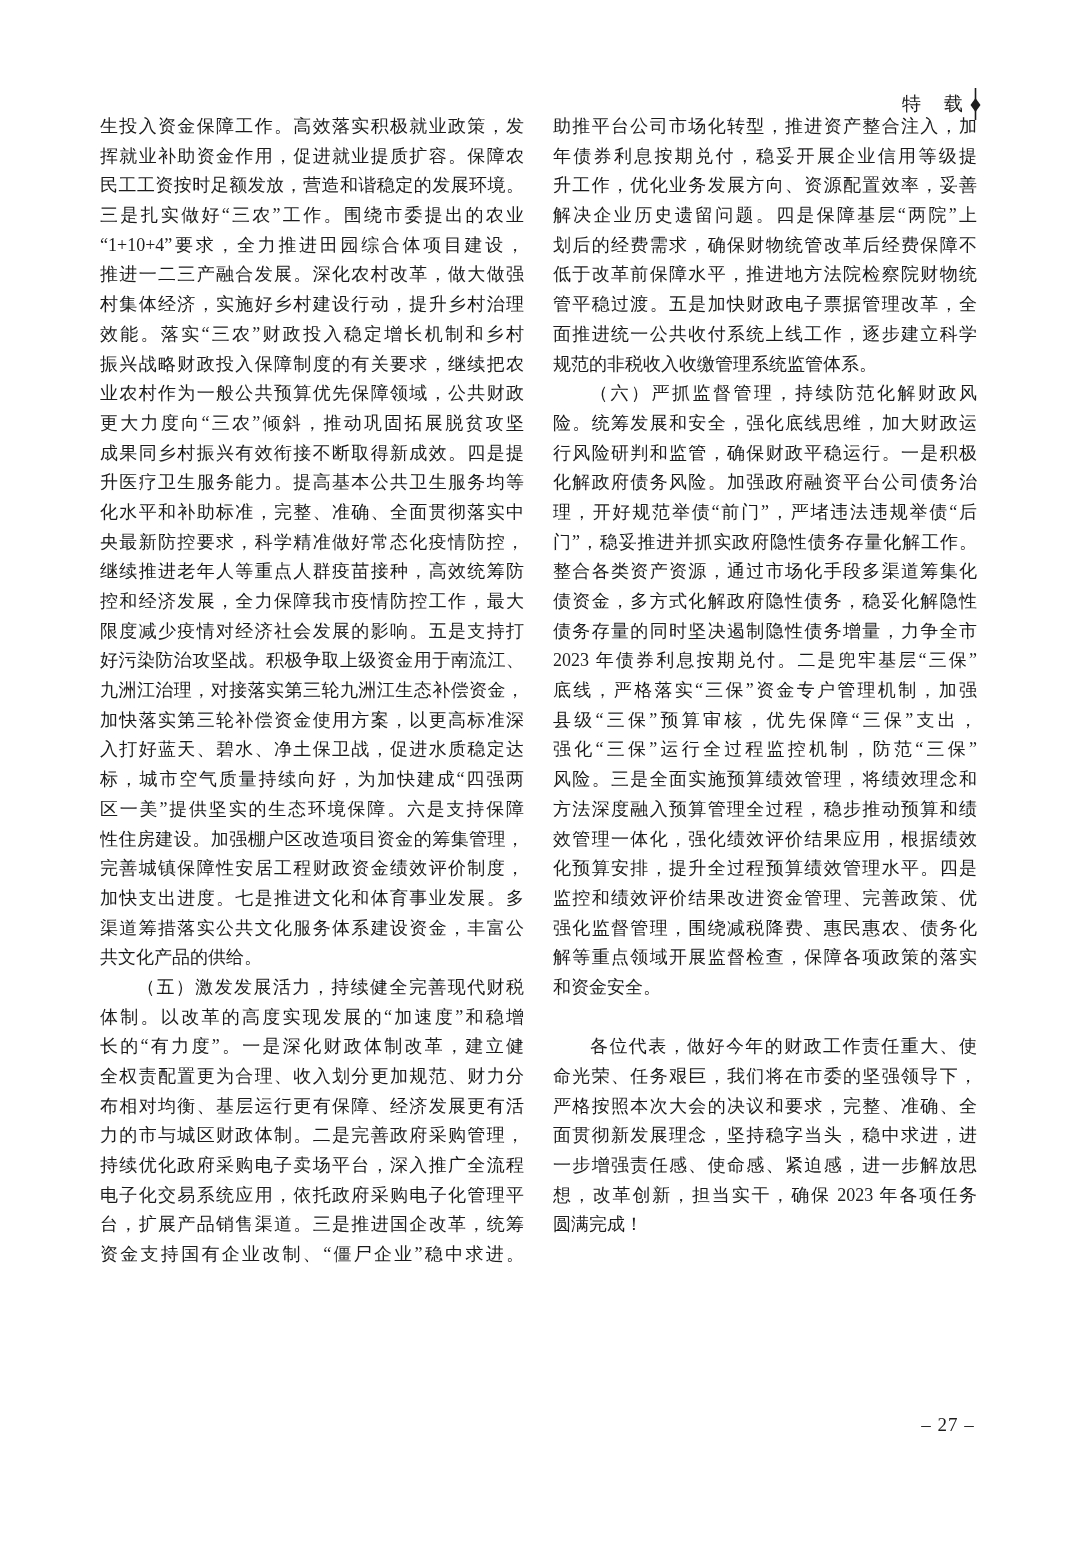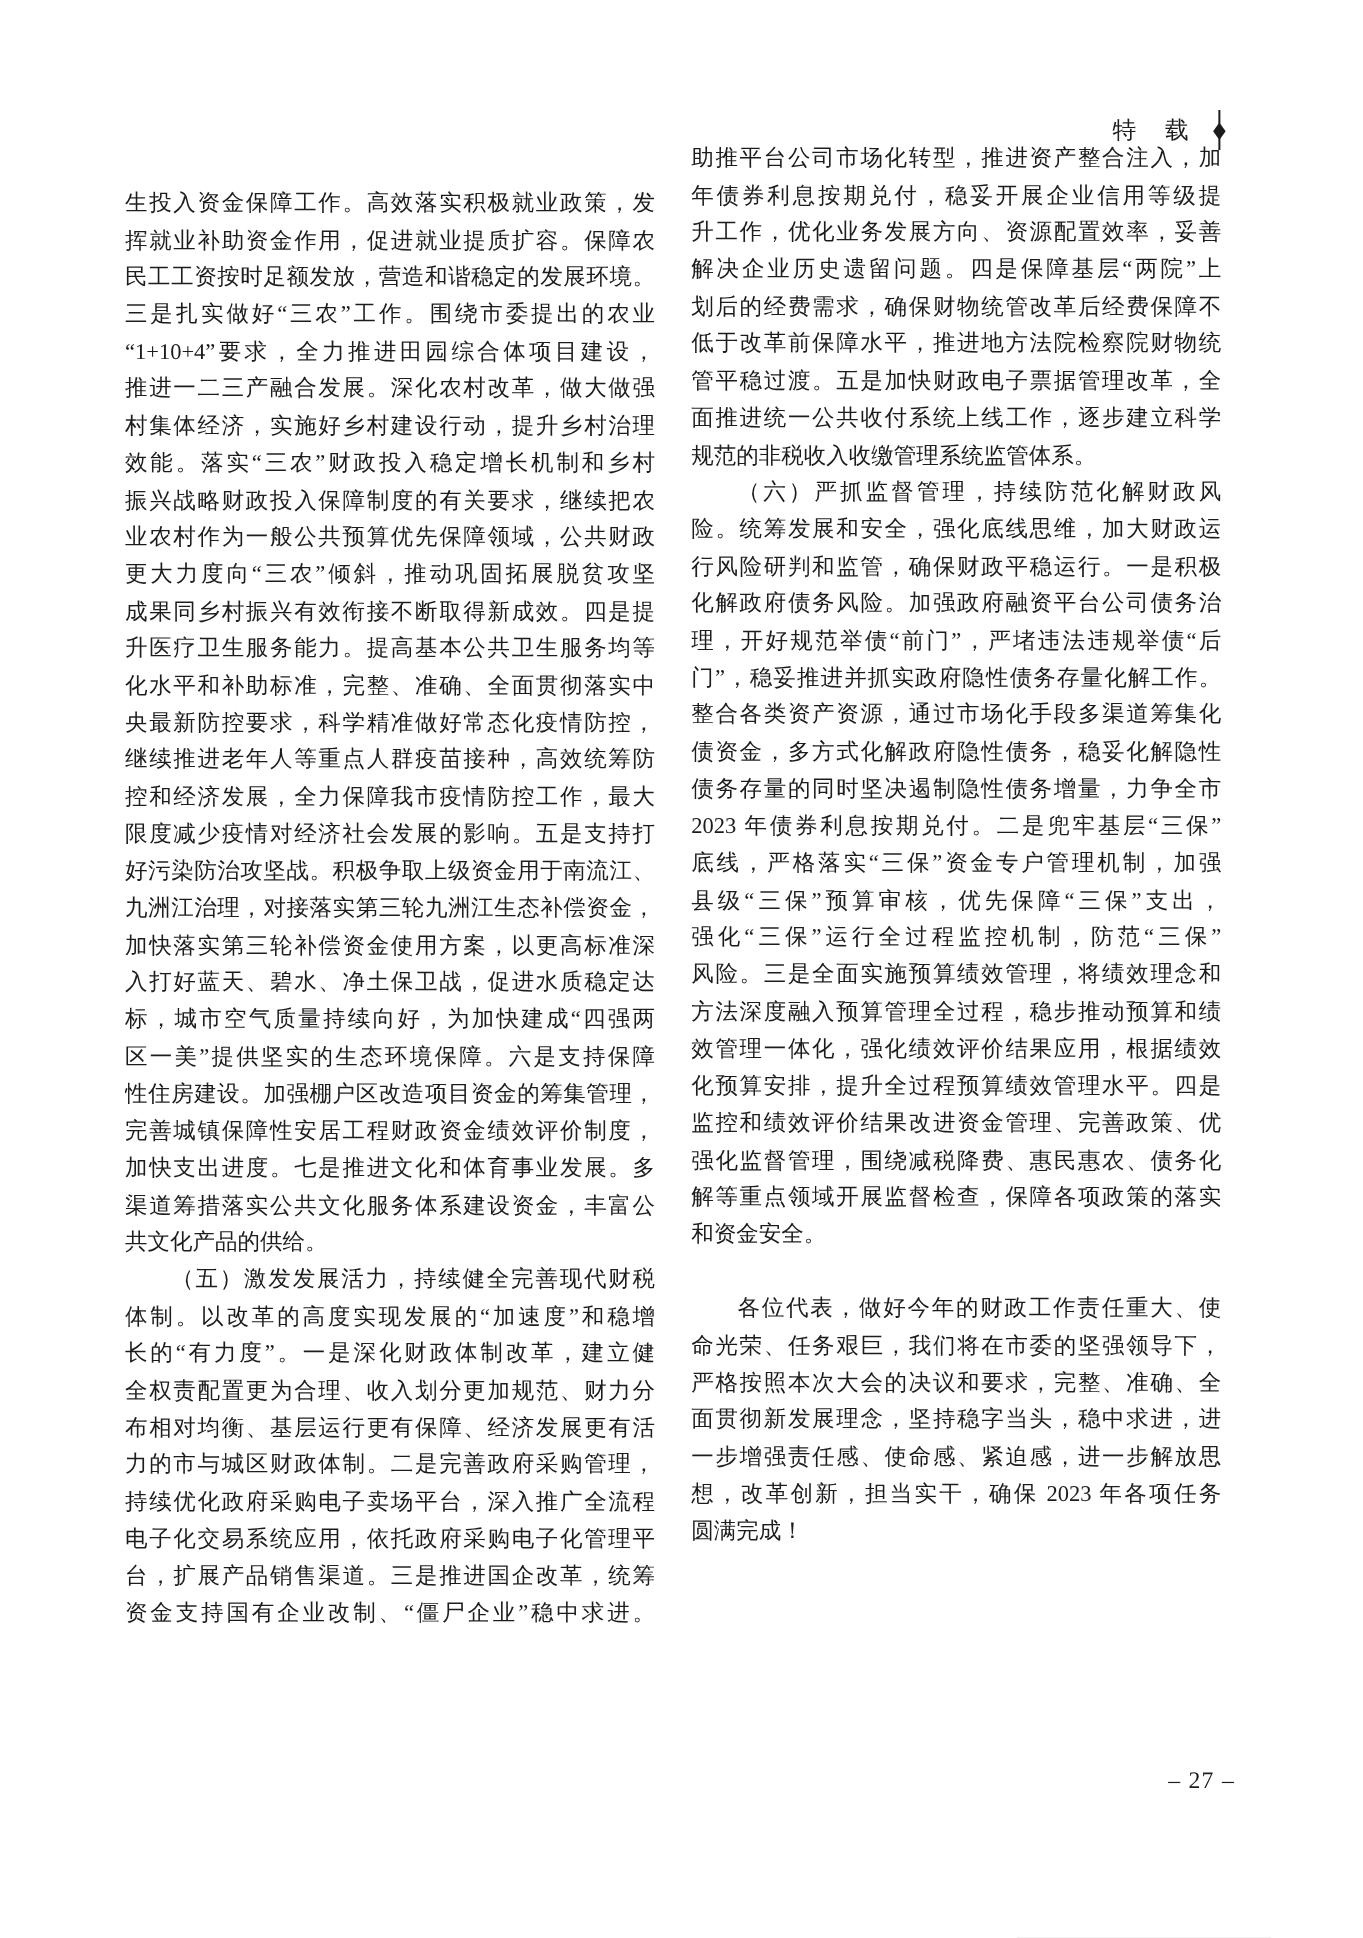--- a/index.html
+++ b/index.html
@@ -9,34 +9,34 @@
     background:#ffffff;
     font-family:"Liberation Serif","DejaVu Serif",serif;
     color:#1c1c1c;
     margin:0 auto;
     overflow:hidden;
   }
   
   .running-head{
     position:absolute;
     top:88px;right:108px;
-    display:flex;align-items:center;gap:16px;
+    display:flex;align-items:center;gap:4px;
     font-size:19px;
     letter-spacing:2px;
     color:#1c1c1c;
   }
   .running-head .label{white-space:pre;}
   .head-icon{display:inline-block;line-height:0;}
   
   .column{
     position:absolute;
     top:112px;
     width:424px;
   }
-  .col-left{left:100px;margin-top:36px;}
+  .col-left{left:100px;}
   .col-right{left:553px;}
   .line{
     height:29.7px;
     line-height:29.7px;
     font-size:18px;
     white-space:nowrap;
     overflow:hidden;
     text-align:justify;
     text-align-last:justify;
     color:#1c1c1c;
@@ -44,21 +44,21 @@
   .line.last{text-align-last:left;}
   .line.indent{padding-left:37px;}
   .line.blank{height:29.7px;}
   .kai{}
   
   .page-number{
     position:absolute;
     top:1414px;
     left:908px;
     width:80px;
-    text-align:right;
+    text-align:center;
     font-size:19px;
     color:#1c1c1c;
     letter-spacing:1px;
   }
 </style>
 </head>
 <body>
 
 <div class="page">
 

